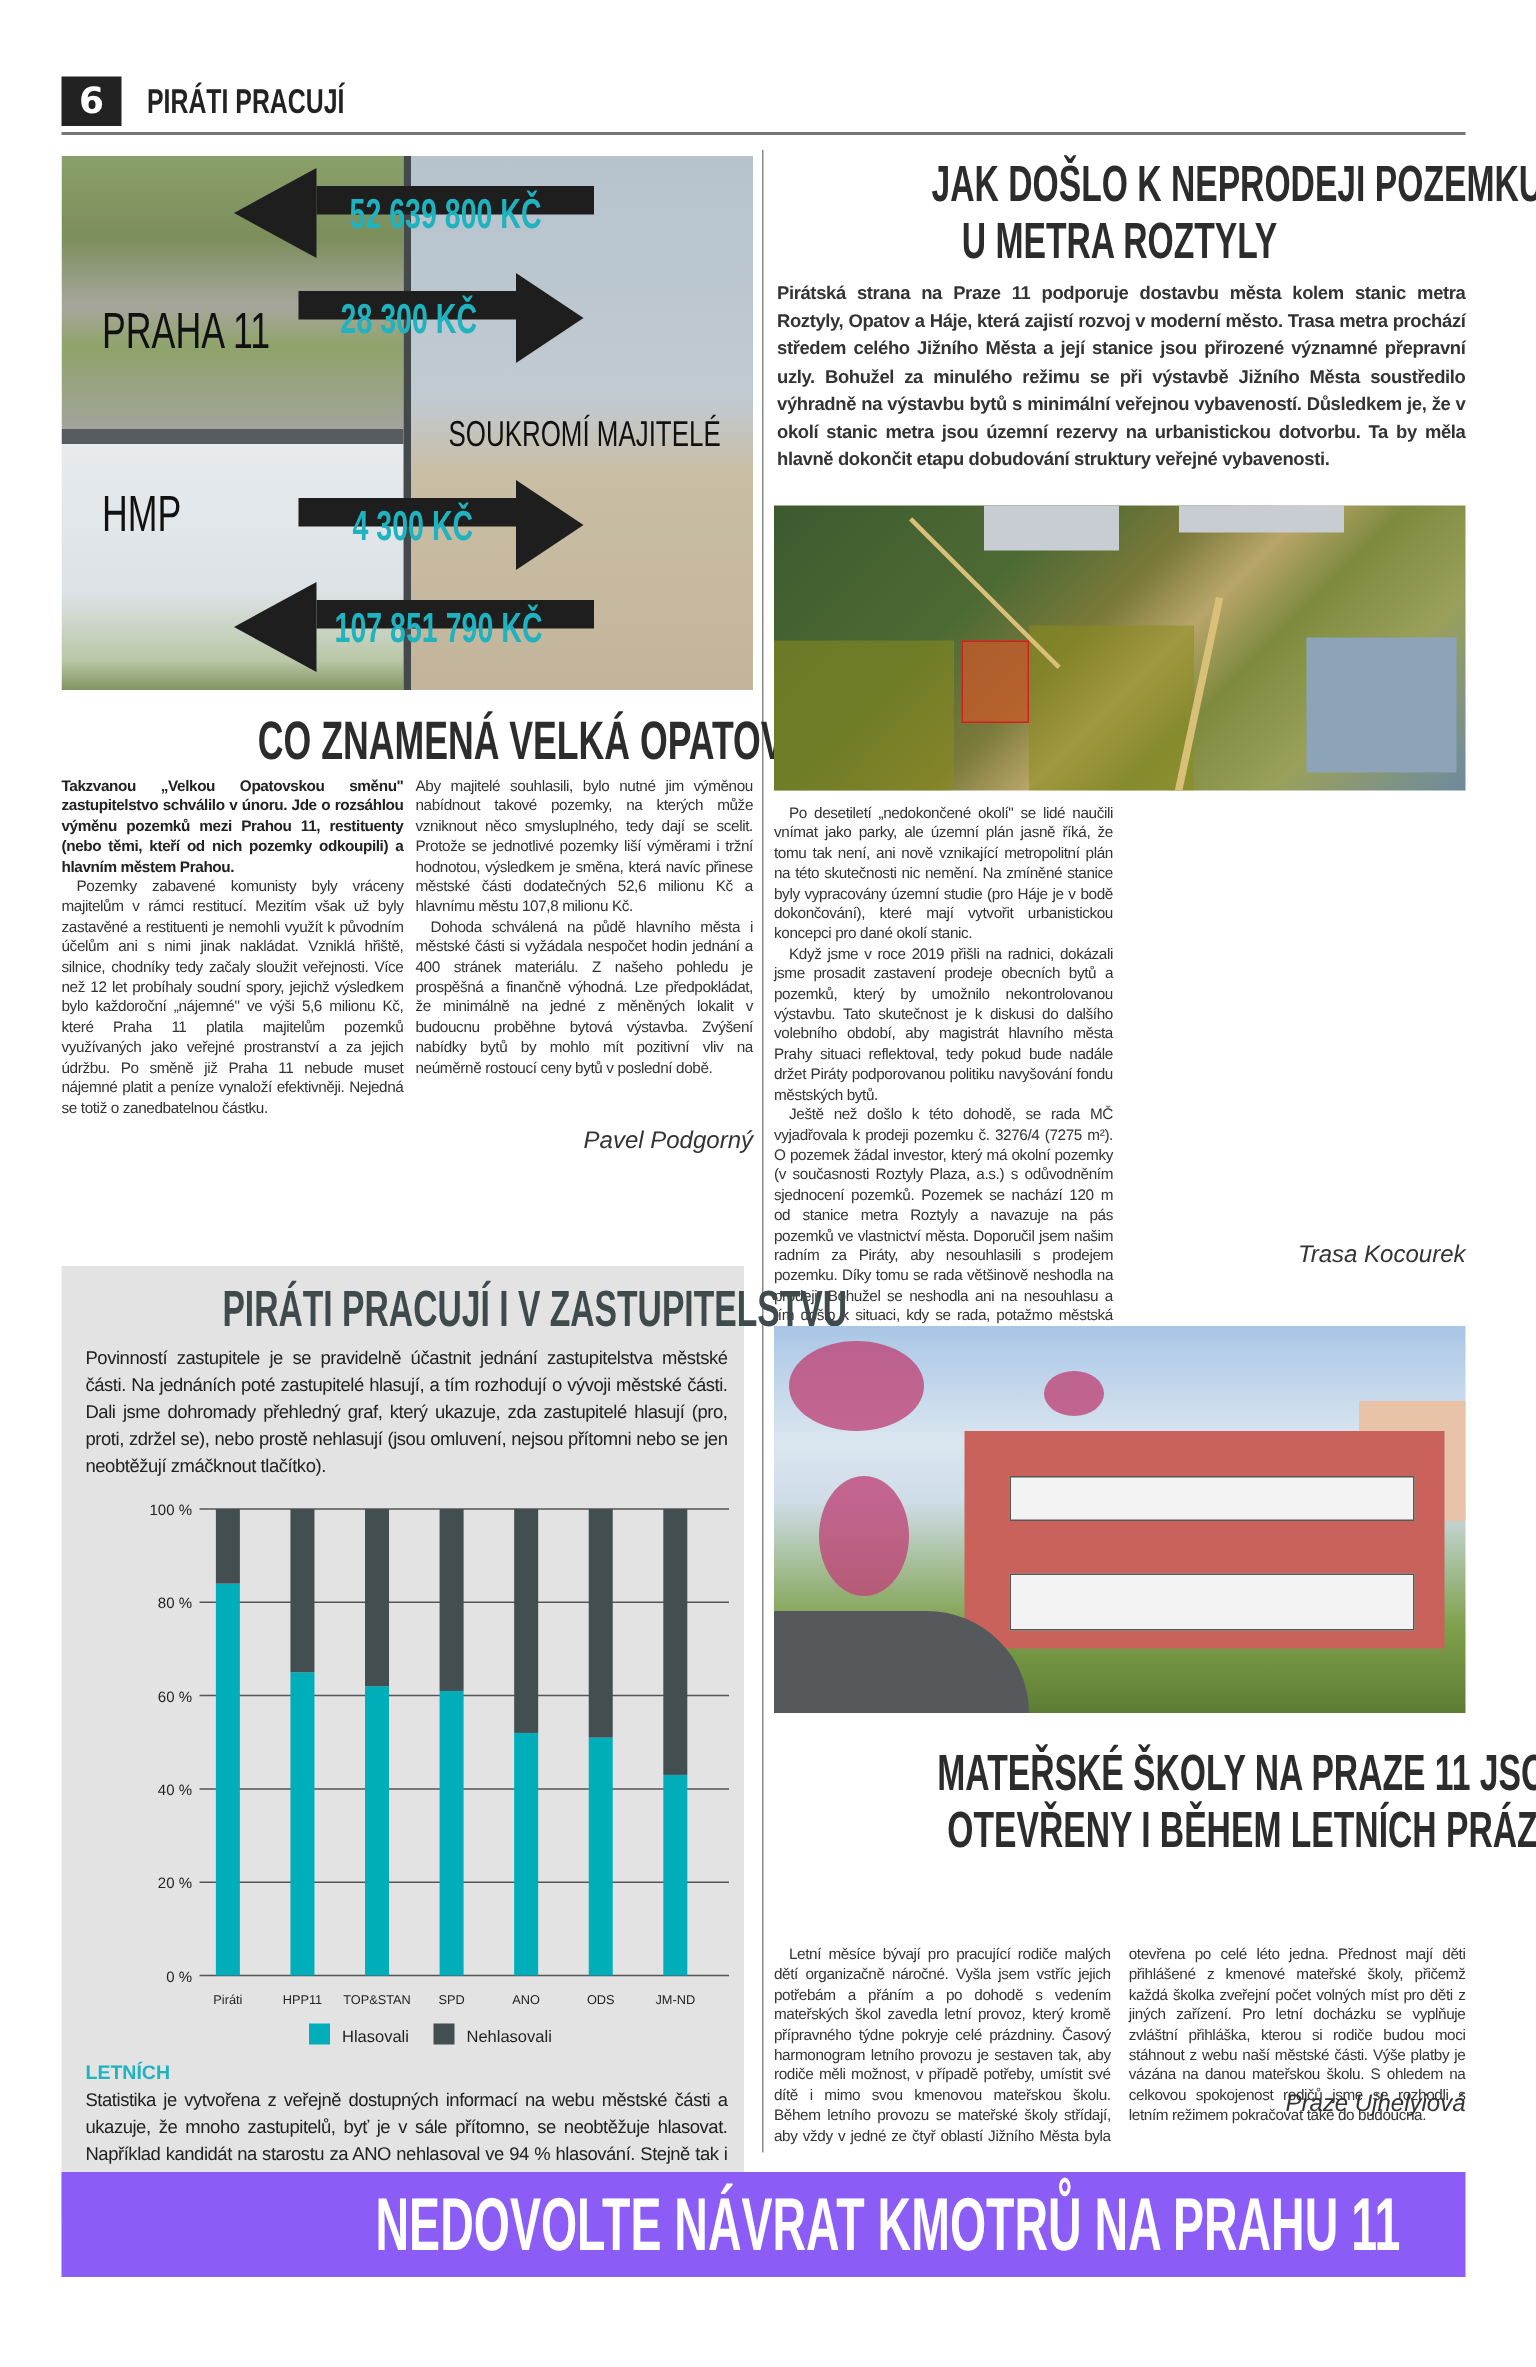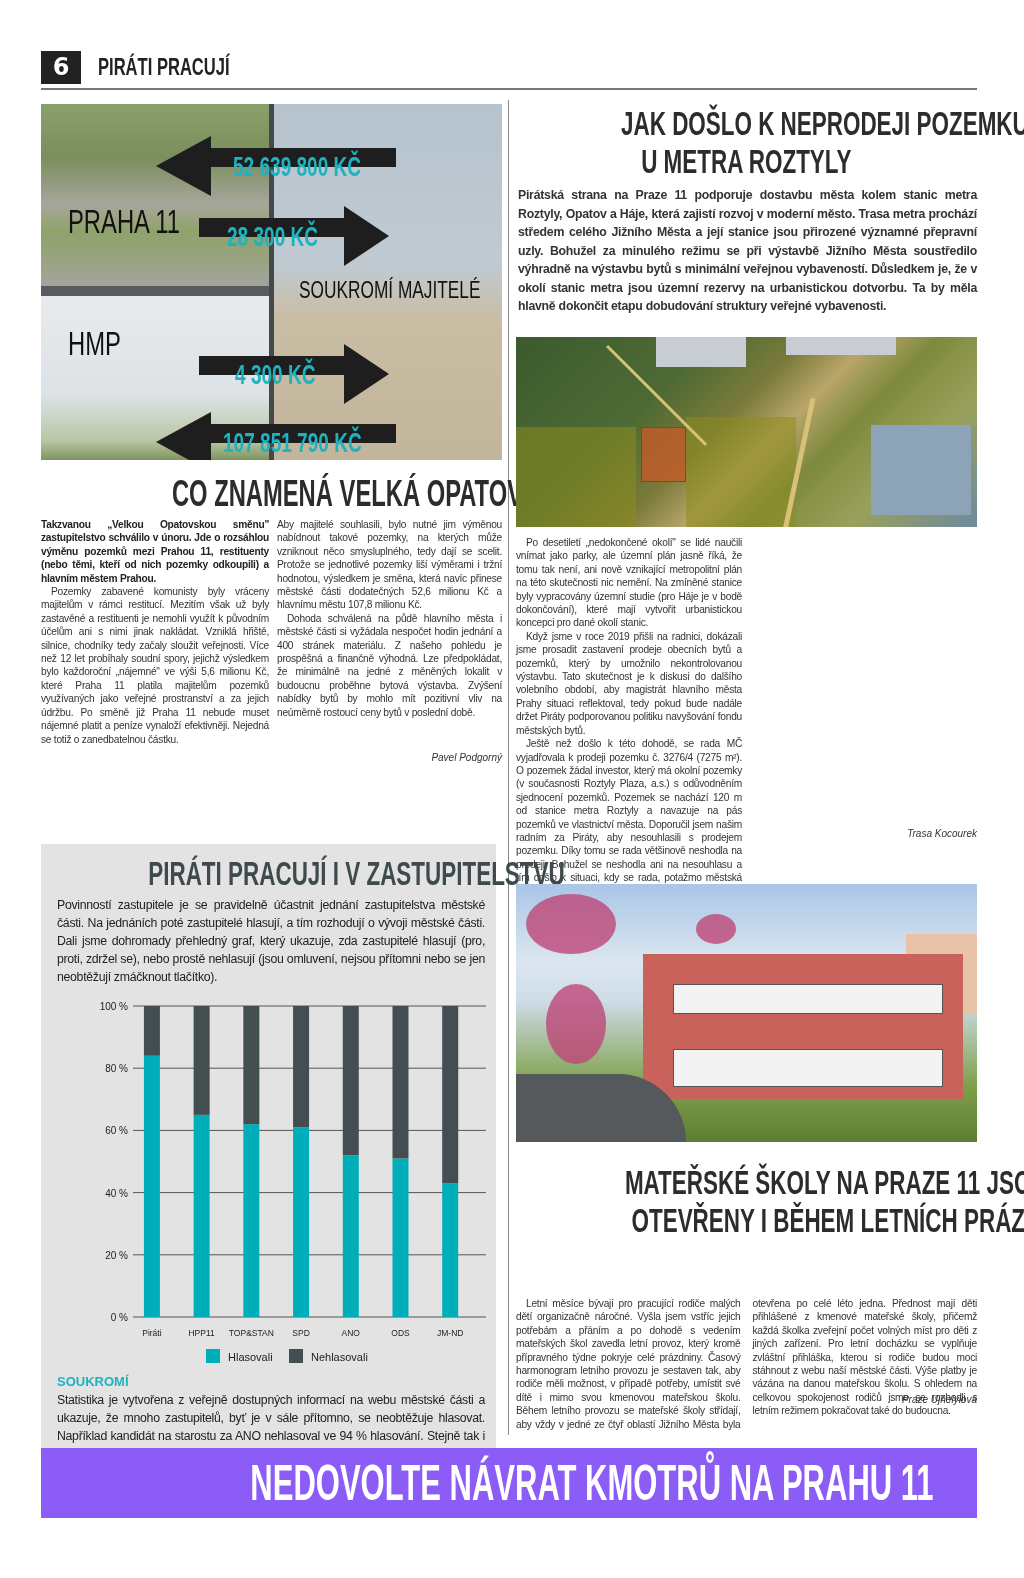--- a/index.html
+++ b/index.html
@@ -21,33 +21,33 @@
 
   
   #infog { position: absolute; left: 41px; top: 104px; width: 461px; height: 356px; overflow: hidden; }
   .ph-tl { position: absolute; left: 0; top: 0; width: 228px; height: 182px; background: linear-gradient(180deg,#8aa06a 0%,#7b8e5c 30%,#a8a69c 55%,#8fa36a 70%,#a3a49b 100%); }
   .ph-bl { position: absolute; left: 0; top: 192px; width: 228px; height: 164px; background: linear-gradient(180deg,#e7ebee 0%,#dde2e6 60%,#b9c7a6 88%,#7f9460 100%); }
   .ph-r { position: absolute; left: 233px; top: 0; width: 228px; height: 356px; background: linear-gradient(180deg,#b6c3cd 0%,#c0cad2 45%,#c9bda3 60%,#c2b59b 100%); }
   .ph-sep { position: absolute; left: 228px; top: 0; width: 5px; height: 356px; background: #444a4c; }
   .ph-hsep { position: absolute; left: 0; top: 182px; width: 228px; height: 10px; background: #555b5e; }
   .ig-label { position: absolute; font-size: 34px; color: #111; transform: scaleX(0.7); transform-origin: left center; white-space: nowrap; }
   .ig-label-sm { position: absolute; font-size: 24px; color: #111; transform: scaleX(0.72); transform-origin: left center; white-space: nowrap; }
-  .arrow { position: absolute; height: 19px; background: #1e1e1e; margin-top: 24px; }
+  .arrow { position: absolute; height: 19px; background: #1e1e1e; }
   .arrow.left::before { content: ""; position: absolute; left: -55px; top: -12px; border-top: 30px solid transparent; border-bottom: 30px solid transparent; border-right: 55px solid #1e1e1e; }
   .arrow.right::after { content: ""; position: absolute; right: -45px; top: -12px; border-top: 30px solid transparent; border-bottom: 30px solid transparent; border-left: 45px solid #1e1e1e; }
   .arrow-text { position: absolute; top: 3px; font-size: 28px; font-weight: bold; color: #1fb3bf; transform: scaleX(0.68); transform-origin: left center; white-space: nowrap; }
 
   .headline { position: absolute; text-align: center; font-weight: bold; color: #2c2c2c; white-space: nowrap; }
   .headline span { display: inline-block; transform: scaleX(0.66); transform-origin: center center; }
 
   .col { position: absolute; font-size: 10.2px; line-height: 13.4px; color: #333; text-align: justify; letter-spacing: -0.25px; }
   .col p { text-indent: 10px; }
   .col p.lead { text-indent: 0; font-weight: bold; color: #222; }
   .col p.noind { text-indent: 0; }
-  .sig { position: absolute; font-size: 10px; font-style: italic; color: #333; text-align: right; }
+  .sig { position: absolute; font-size: 16px; font-style: italic; color: #333; text-align: right; }
 
   
   #chartbox { position: absolute; left: 41px; top: 800px; width: 455px; height: 637px; background: #e3e3e3; margin-top: 44px; }
   #chart-title { position: absolute; left: 0; top: 10px; width: 455px; text-align: center; font-size: 34px; font-weight: bold; color: #3f4a4c; white-space: nowrap; }
   #chart-title span { display: inline-block; transform: scaleX(0.66); }
   #chart-intro { position: absolute; left: 16px; top: 52px; width: 428px; font-size: 12.3px; line-height: 18px; color: #222; text-align: justify; letter-spacing: -0.3px; }
   #chart-svg { position: absolute; left: 0; top: 150px; }
   #results-h { position: absolute; left: 16px; top: 530px; font-size: 13px; font-weight: bold; color: #1fb3bf; }
   #results-t { position: absolute; left: 16px; top: 547px; width: 428px; font-size: 12.3px; line-height: 18px; color: #222; text-align: justify; letter-spacing: -0.3px; }
 
@@ -179,21 +179,21 @@
       <rect x="351.49142857142857" y="12" width="16" height="152.39" fill="#434e50"></rect>
       <text x="359.49142857142857" y="342" text-anchor="middle" font-size="8.5" fill="#222" font-family="Liberation Sans, sans-serif">ODS</text>
       <rect x="401.2057142857143" y="189.27" width="16" height="133.73" fill="#00aeb9"></rect>
       <rect x="401.2057142857143" y="12" width="16" height="177.27" fill="#434e50"></rect>
       <text x="409.2057142857143" y="342" text-anchor="middle" font-size="8.5" fill="#222" font-family="Liberation Sans, sans-serif">JM-ND</text>
       <rect x="165" y="355" width="14" height="14" fill="#00aeb9"></rect>
       <text x="187" y="367" font-size="11" fill="#222" font-family="Liberation Sans, sans-serif">Hlasovali</text>
       <rect x="248" y="355" width="14" height="14" fill="#434e50"></rect>
       <text x="270" y="367" font-size="11" fill="#222" font-family="Liberation Sans, sans-serif">Nehlasovali</text>
     </svg>
-  <div id="results-h">SOUKROMÍ</div>
+  <div id="results-h">LETNÍCH</div>
   <div id="results-t">Statistika je vytvořena z veřejně dostupných informací na webu městské části a ukazuje, že mnoho zastupitelů, byť je v sále přítomno, se neobtěžuje hlasovat. Například kandidát na starostu za ANO nehlasoval ve 94 % hlasování. Stejně tak i kandidátka na starostku za HPP11 nehlasovala dokonce v 57 %.</div>
 </div>
 
 <div id="photo">
   <div class="tower"></div>
   <div class="school">
     <div class="win" style="left:30px; top:30px; width:270px; height:30px;"></div>
     <div class="win" style="left:30px; top:95px; width:270px; height:38px;"></div>
   </div>
   <div class="path"></div>

